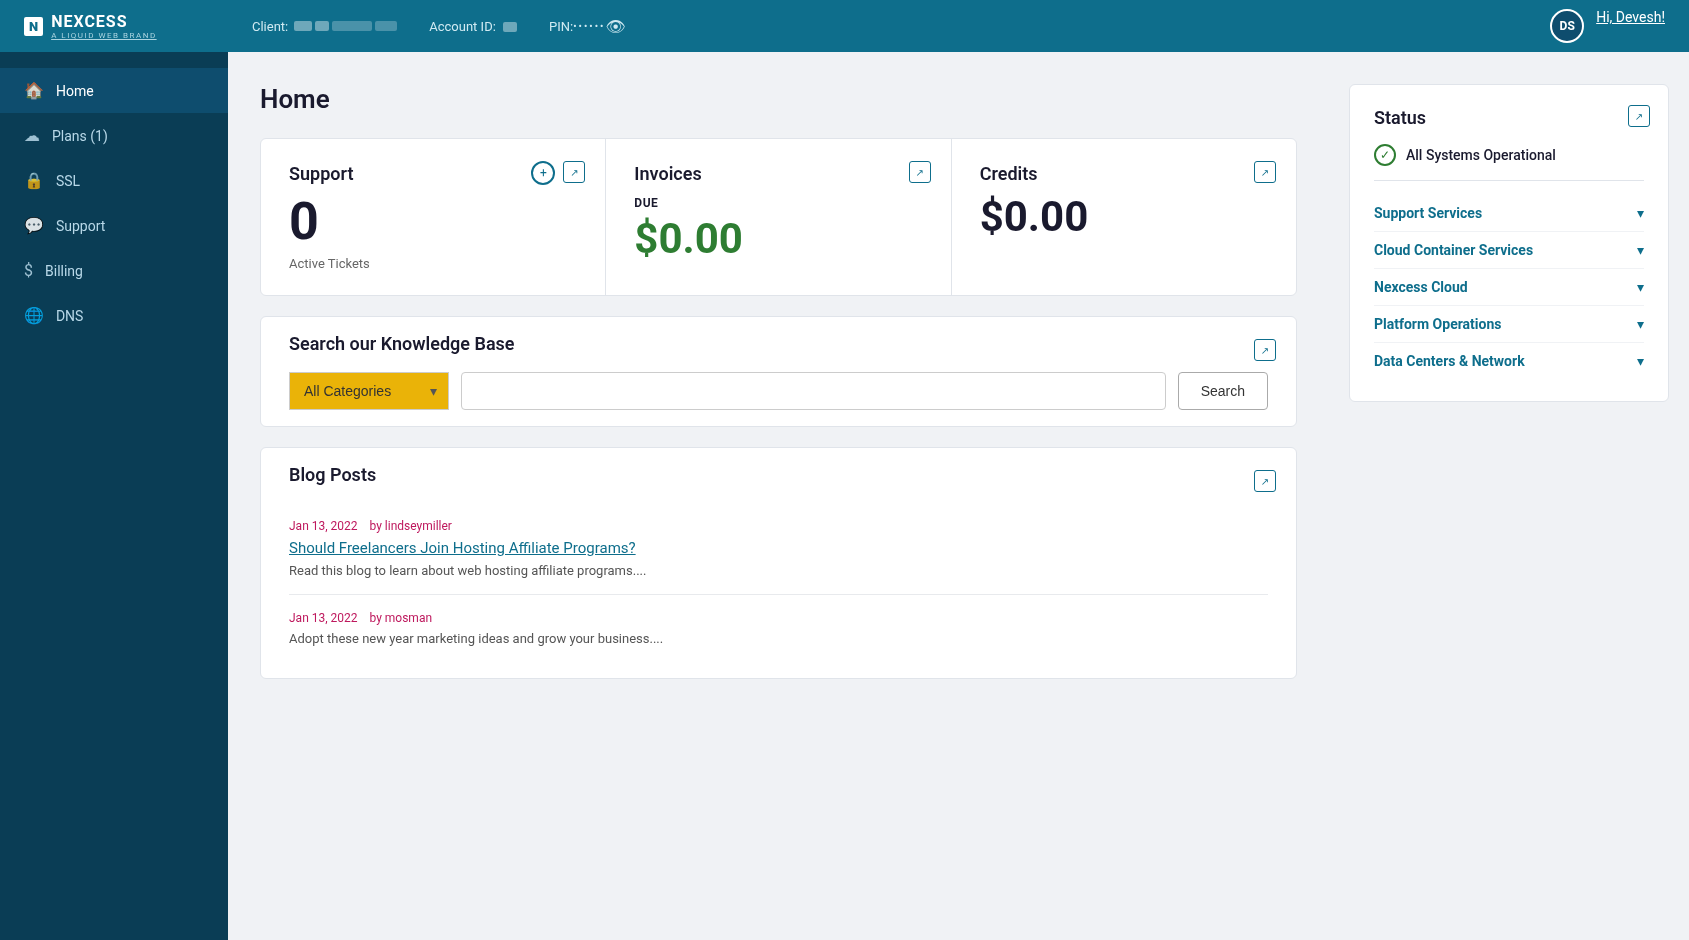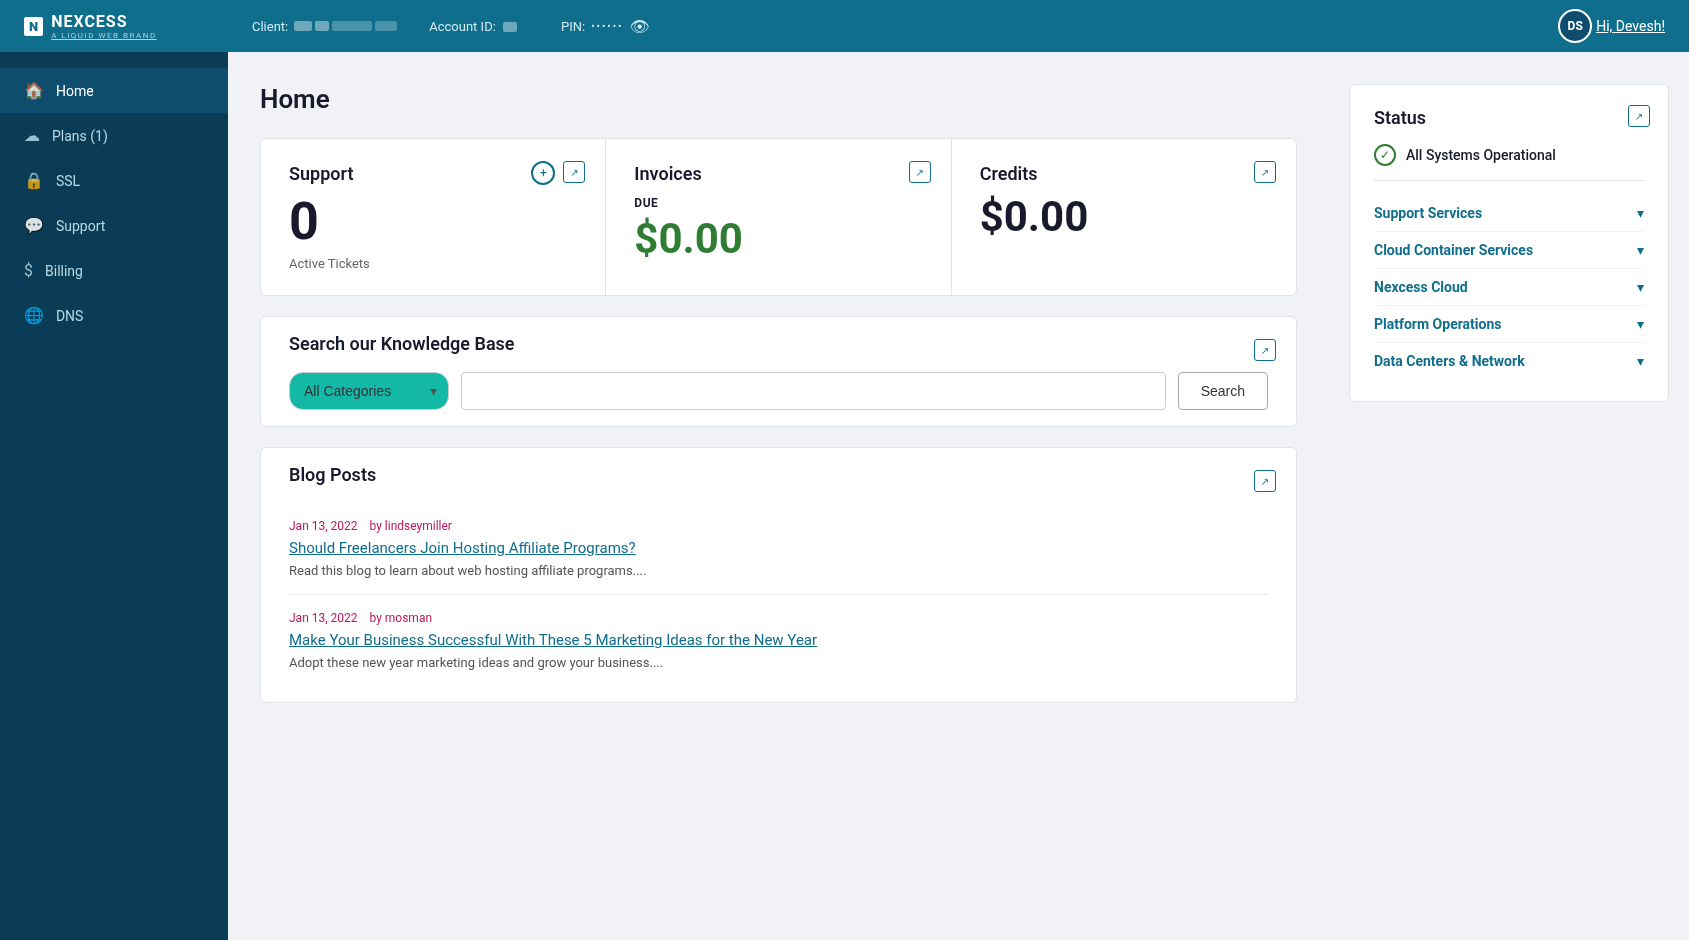--- a/index.html
+++ b/index.html
@@ -38,22 +38,21 @@
       display: flex;
       align-items: center;
       gap: 32px;
       flex: 1;
       font-size: 13px;
       color: #d0eaf2;
     }
     .header-info span { color: #d0eaf2; }
     .header-right {
       display: flex;
-      align-items: center;
-      gap: 4px;
+      gap: 12px;
     }
     .avatar-circle {
       width: 34px; height: 34px;
       border-radius: 50%;
       border: 2px solid white;
       background: #0e4d6e;
       color: white;
       display: flex; align-items: center; justify-content: center;
       font-size: 12px; font-weight: 700;
     }
@@ -206,24 +205,24 @@
       cursor: pointer;
     }
     .kb-search-row {
       display: flex;
       gap: 12px;
       align-items: center;
     }
     .kb-select {
       padding: 10px 36px 10px 14px;
       border: 1px solid #ccc;
-      border-radius: 14px;
+      border-radius: 0;
       font-size: 14px;
       color: #333;
-      background: #14b8a6;
+      background: #eab308;
       appearance: none;
       -webkit-appearance: none;
       cursor: pointer;
       min-width: 160px;
       background-image: none;
       position: relative;
     }
     .select-wrapper {
       position: relative;
       display: inline-block;
@@ -381,21 +380,21 @@
         <div class="client-block b1"></div>
         <div class="client-block b2"></div>
         <div class="client-block b3"></div>
         <div class="client-block b4"></div>
       </div>
     </div>
     <div>
       <span>Account ID:</span>
       <span style="display:inline-block;width:14px;height:10px;background:rgba(255,255,255,0.4);border-radius:2px;margin-left:4px;vertical-align:middle;"></span>
     </div>
-    <div style="display:flex;align-items:center;gap:6px;margin-left:12px;">
+    <div style="display:flex;align-items:center;">
       <span>PIN:</span>
       <span class="pin-dots">••••••</span>
       <span class="eye-icon">👁</span>
     </div>
   </div>
   <div class="header-right">
     <div class="avatar-circle">DS</div>
     <span class="hi-user">Hi, Devesh!</span>
   </div>
 </header>
@@ -494,21 +493,20 @@
         <a class="blog-title">Should Freelancers Join Hosting Affiliate Programs?</a>
         <div class="blog-excerpt">Read this blog to learn about web hosting affiliate programs....</div>
       </div>
 
       <div class="blog-post">
         <div class="blog-meta">
           <span>Jan 13, 2022</span>
           &nbsp;&nbsp;
           <span>by mosman</span>
         </div>
-        <a class="blog-title">Make Your Business Successful With These 5 Marketing Ideas for the New Year</a>
         <div class="blog-excerpt">Adopt these new year marketing ideas and grow your business....</div>
       </div>
     </div>
   </main>
 
   <aside class="right-panel">
     <div class="status-card">
       <div class="status-title">Status</div>
       <div class="status-ext-link">↗</div>
 

